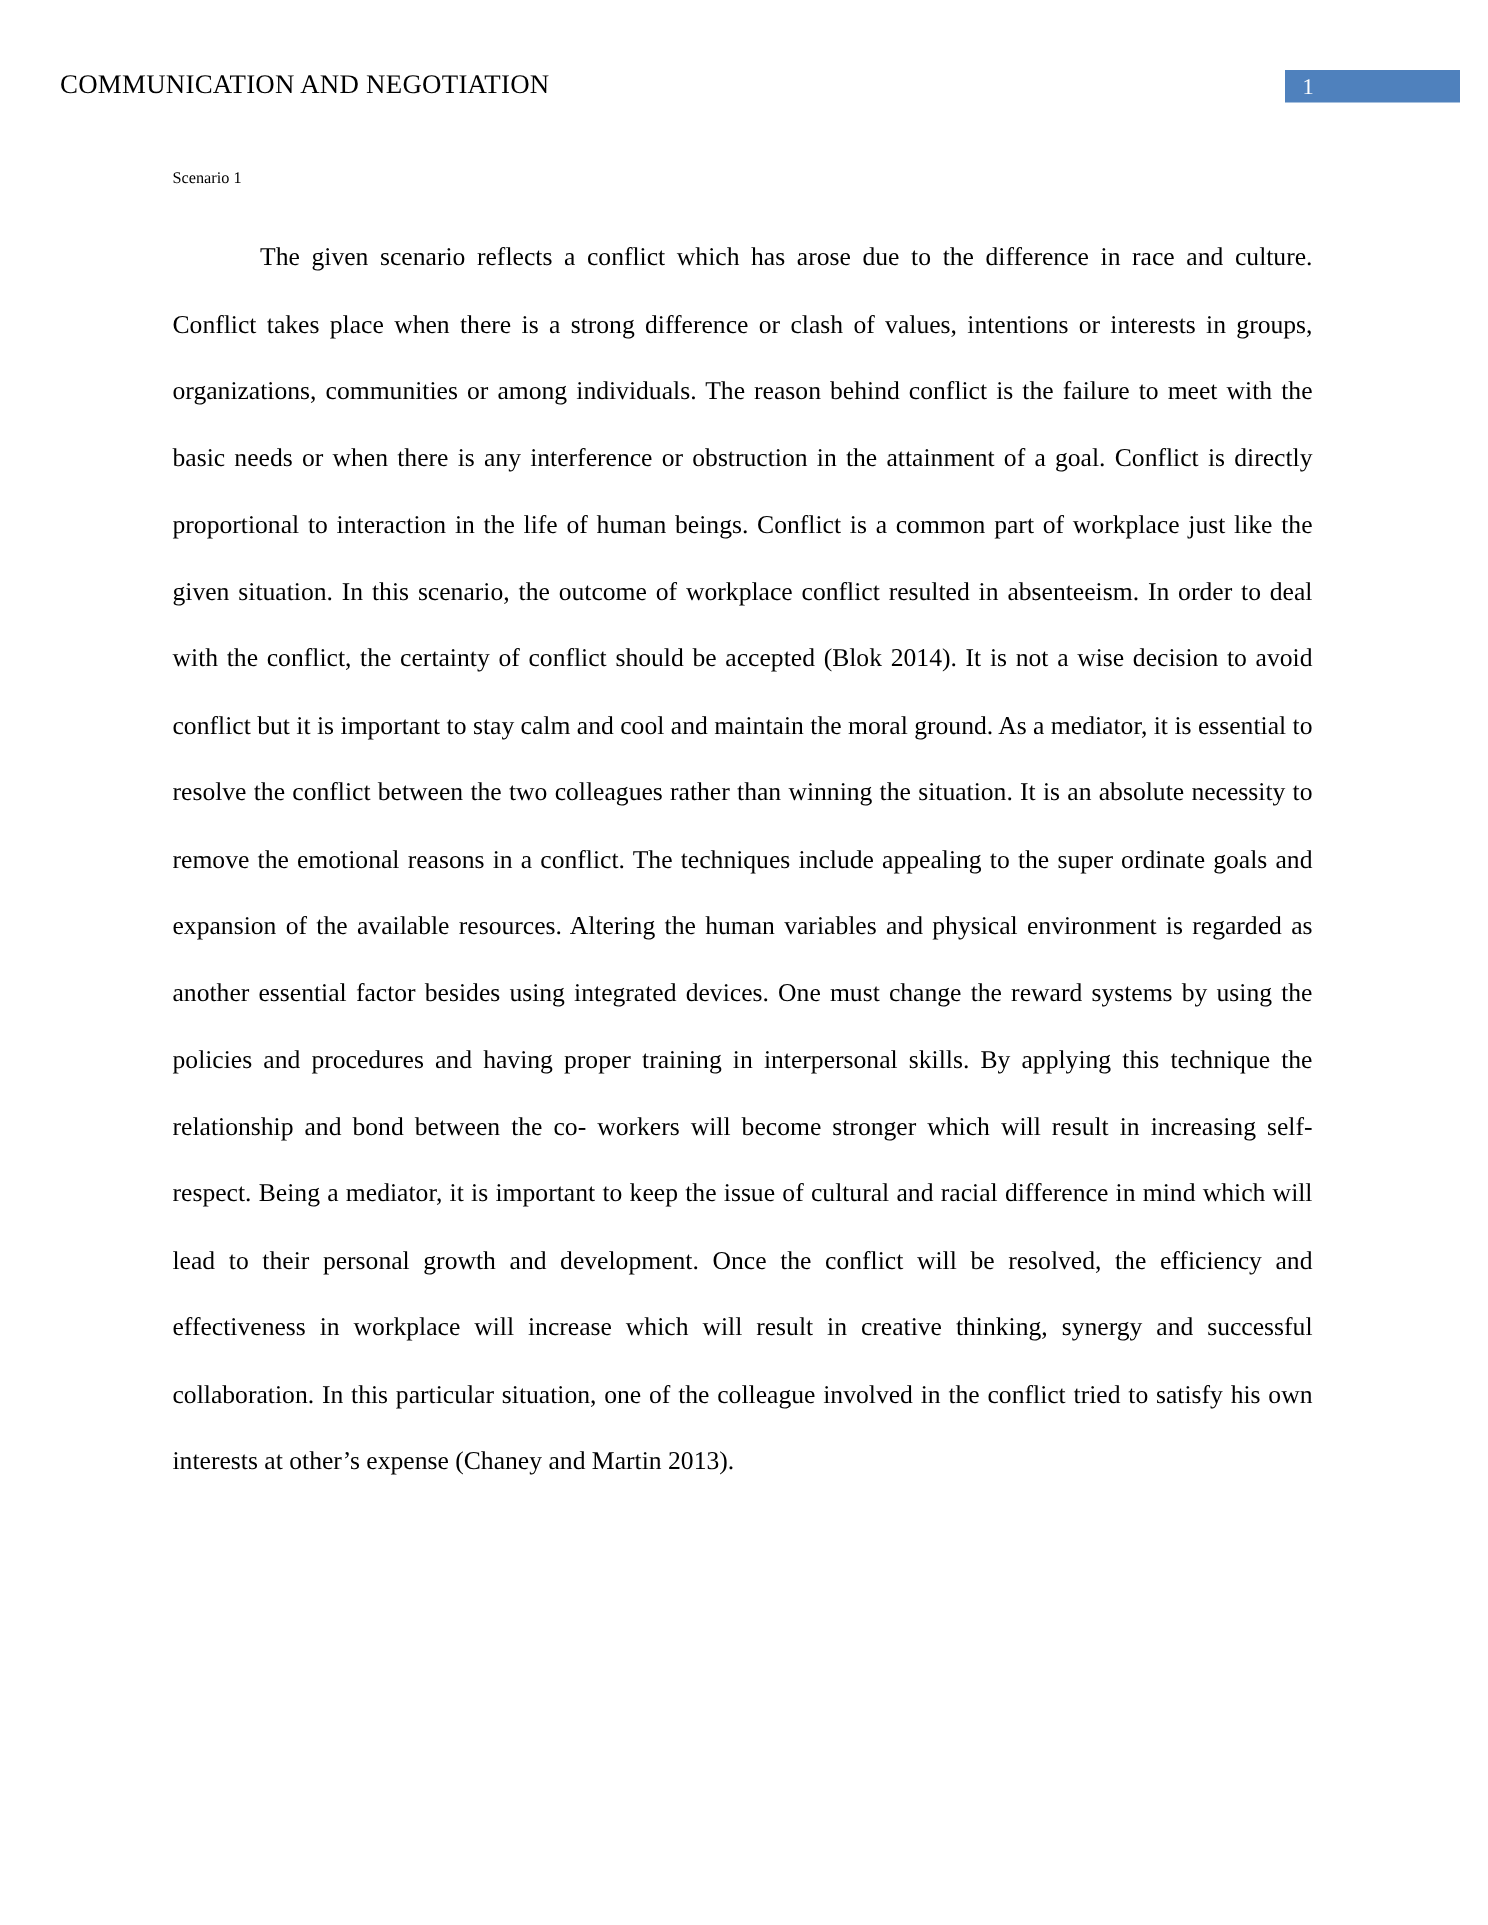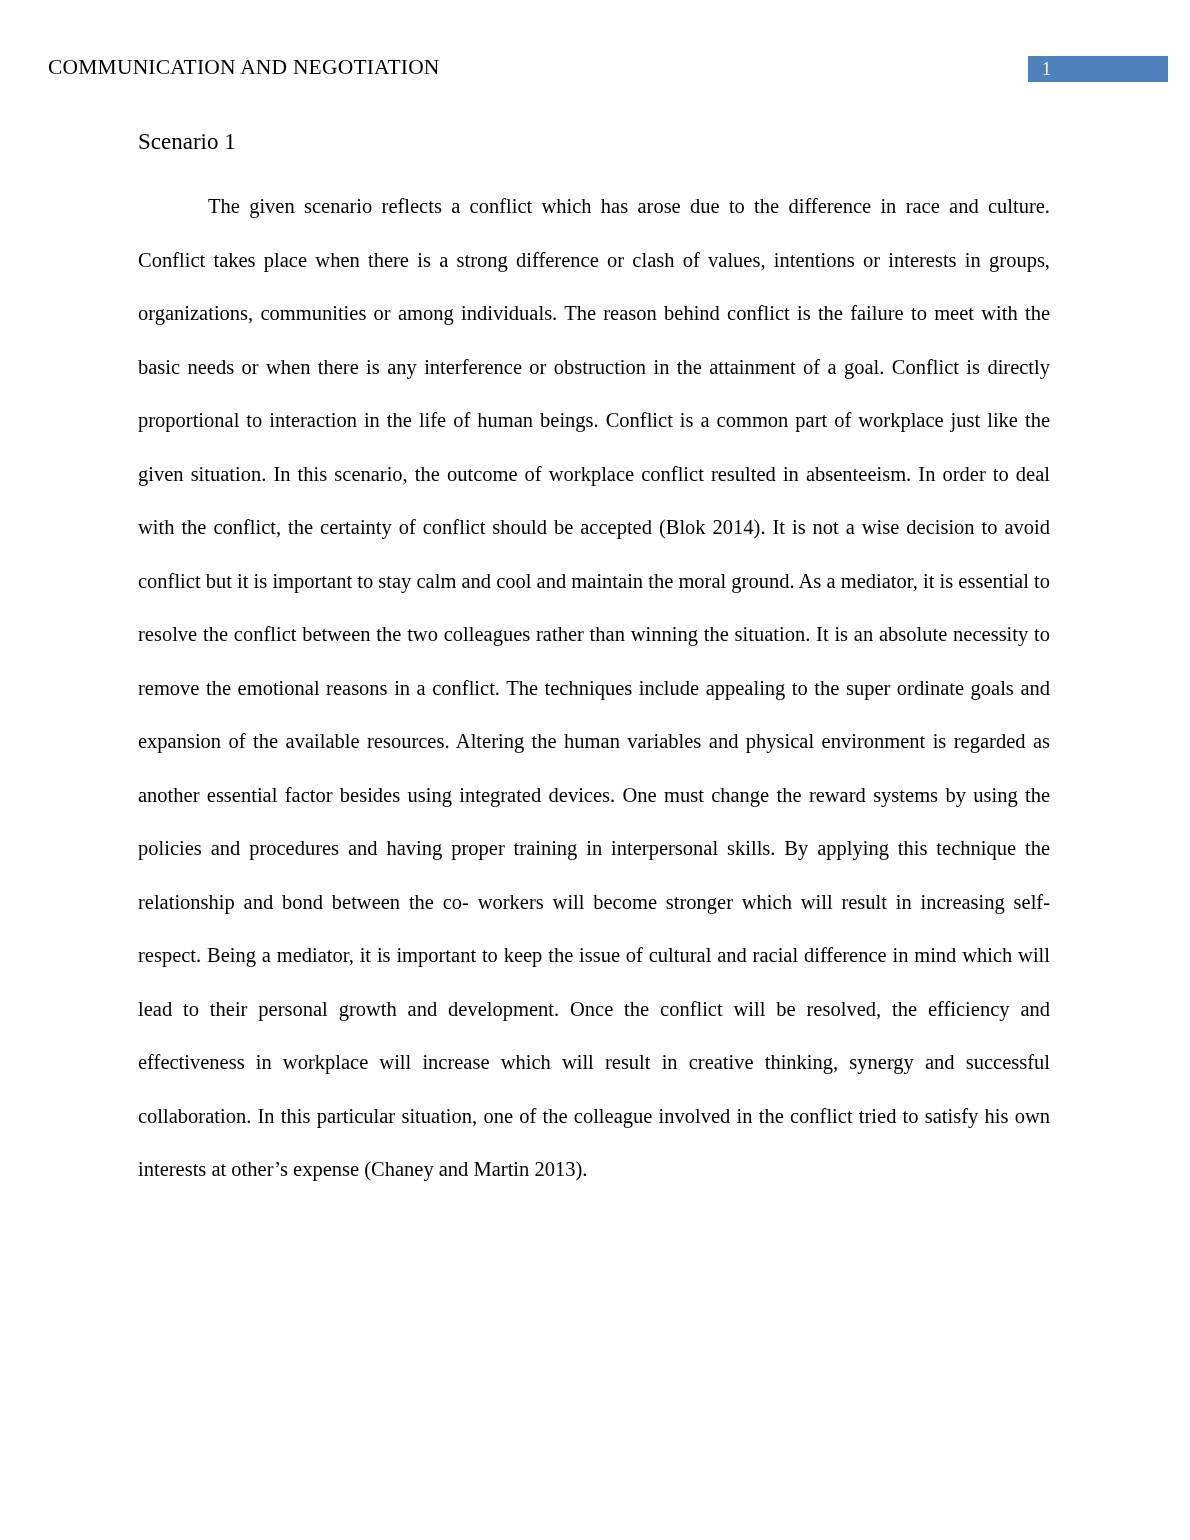--- a/index.html
+++ b/index.html
@@ -52,21 +52,21 @@
     line-height: 20px;
     color: #ffffff;
   }
   .body-area {
     position: absolute;
     top: 128px;
     left: 138px;
     width: 912px;
   }
   .scenario-heading {
-    font-size: 23px;
+    font-size: 13px;
     line-height: 28px;
     margin: 0 0 24px 0;
   }
   .body-paragraph {
     font-size: 20.5px;
     line-height: 53.5px;
     text-align: justify;
     text-justify: inter-word;
     margin: 0;
     text-indent: 70px;

